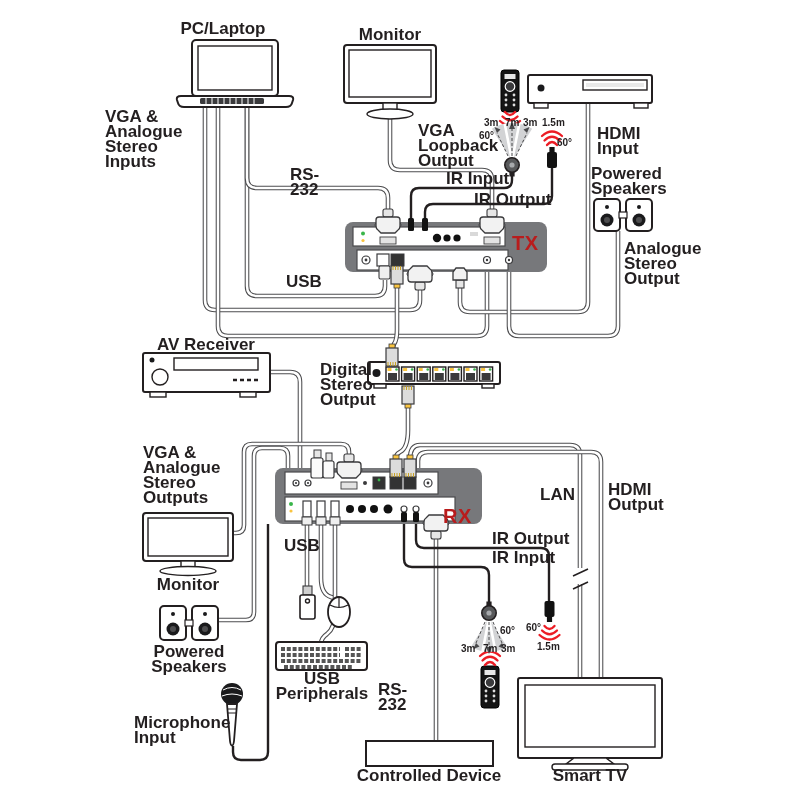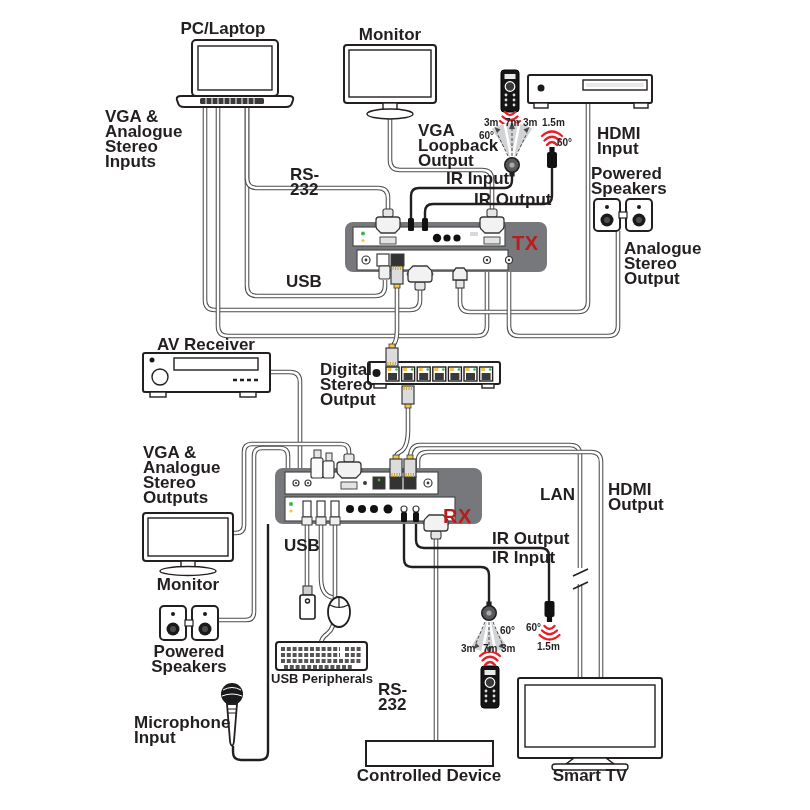--- a/index.html
+++ b/index.html
@@ -424,21 +424,21 @@
 Outputs</div>
 <div class="lbl tr" style="left:540px;top:487px;width:36px;">LAN</div>
 <div class="lbl" style="left:608px;top:482px;width:60px;">HDMI
 Output</div>
 <div class="lbl" style="left:284px;top:538px;width:40px;">USB</div>
 <div class="lbl" style="left:492px;top:531px;width:80px;">IR Output</div>
 <div class="lbl" style="left:492px;top:550px;width:70px;">IR Input</div>
 <div class="lbl tc" style="left:148px;top:577px;width:80px;">Monitor</div>
 <div class="lbl tc" style="left:146px;top:644px;width:86px;">Powered
 Speakers</div>
-<div class="lbl tc" style="left:262px;top:671px;width:120px;font-size:13px;">USB Peripherals</div>
+<div class="lbl tc" style="left:262px;top:671px;width:120px;font-size:17px;">USB Peripherals</div>
 <div class="lbl tr" style="left:134px;top:715px;width:90px;">Microphone
 Input</div>
 <div class="lbl tr" style="left:378px;top:682px;width:50px;">RS-232</div>
 <div class="lbl tc" style="left:354px;top:768px;width:150px;">Controlled Device</div>
 <div class="lbl tc" style="left:548px;top:768px;width:84px;">Smart TV</div>
 
 <div class="unit" style="left:512px;top:232px;">TX</div>
 <div class="unit" style="left:443px;top:485px;margin-top:20px;">RX</div>
 
 <div class="rng" style="left:484px;top:118px;">3m</div>

